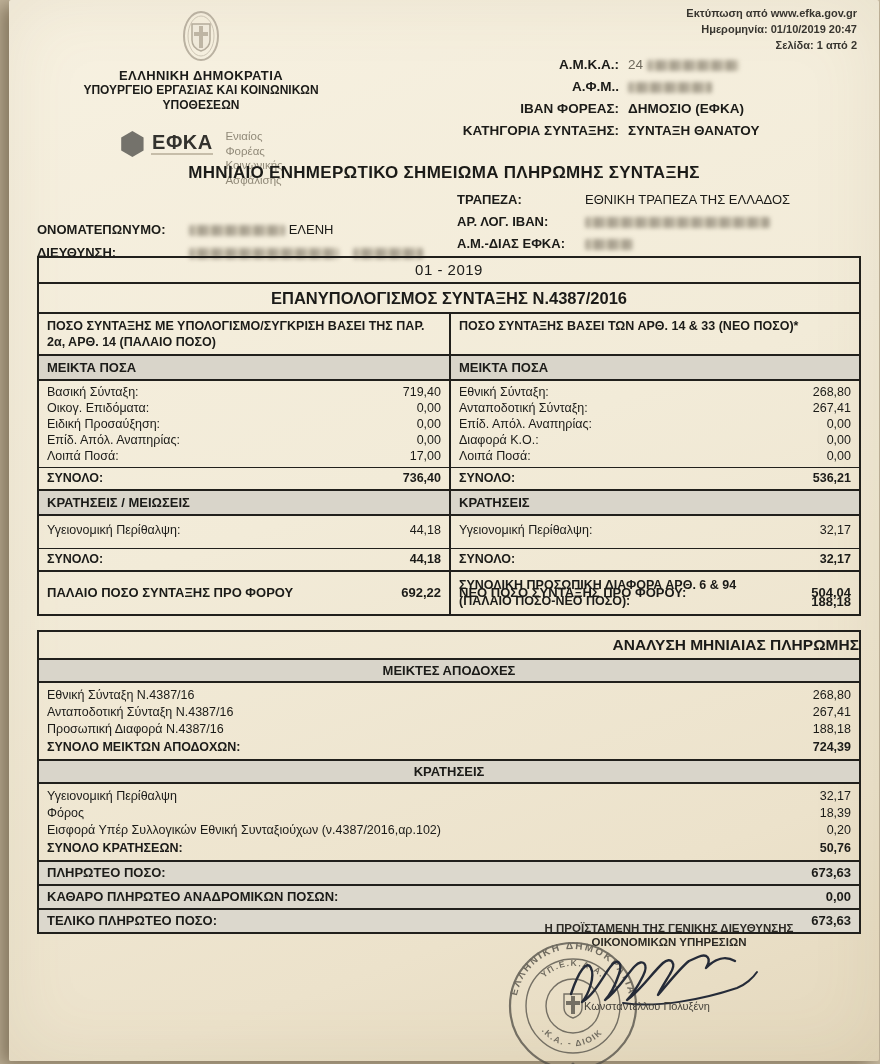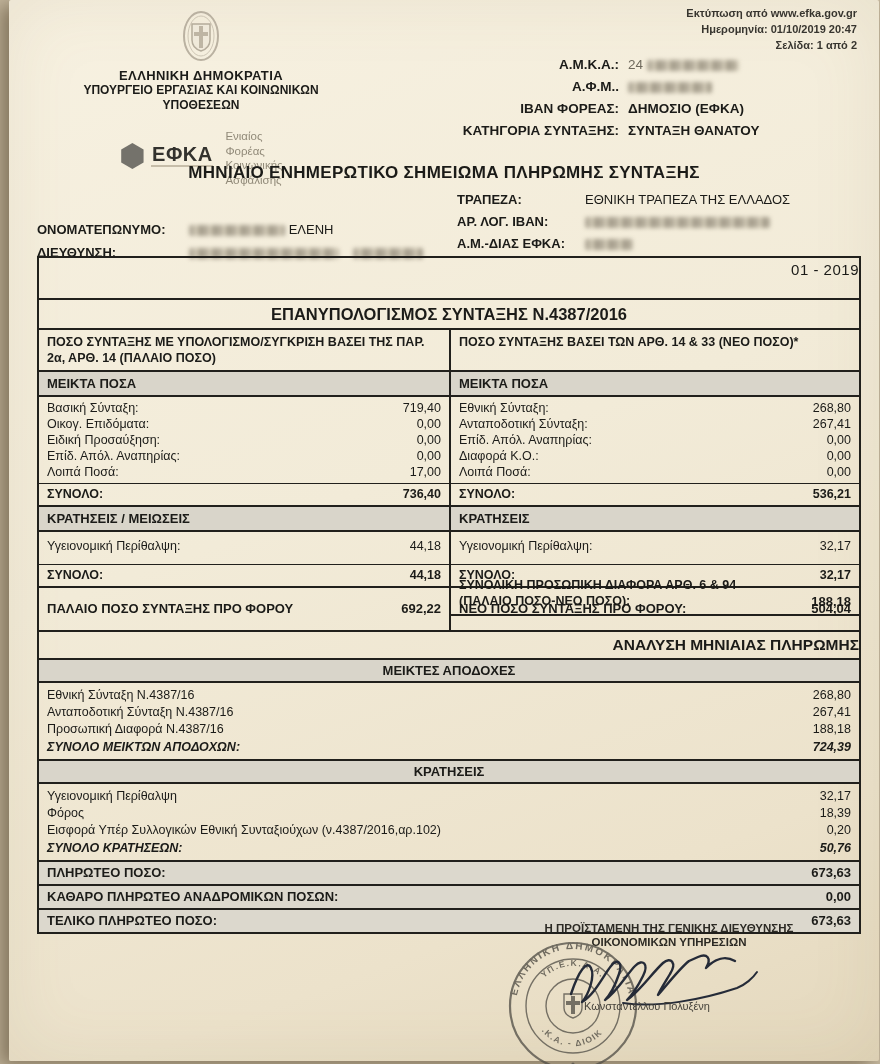--- a/index.html
+++ b/index.html
@@ -16,42 +16,42 @@
     border-radius:2px;
   }
   .abs{position:absolute;}
   
   .print-info{top:5px;right:22px;text-align:right;font-size:11px;line-height:16px;color:#37352f;font-weight:600;}
   .gov-block{top:8px;left:42px;width:300px;text-align:center;}
   .coat{display:block;margin:0 auto 4px auto;opacity:.8;}
   .gov-block .rep{font-size:13px;font-weight:700;letter-spacing:.4px;}
   .gov-block .min{font-size:12px;font-weight:700;line-height:15px;}
   .efka-row{display:flex;justify-content:center;align-items:flex-start;gap:12px;margin-top:14px;}
-  .efka-badge{display:flex;align-items:center;gap:6px;margin-top:16px;}
+  .efka-badge{display:flex;align-items:center;gap:6px;margin-top:4px;}
   .efka-hex{width:26px;height:26px;background:#5d5c57;clip-path:polygon(50% 0,93% 25%,93% 75%,50% 100%,7% 75%,7% 25%);opacity:.85;}
   .efka-word{font-size:20px;font-weight:700;color:#33322e;letter-spacing:.5px;line-height:18px;}
   .efka-word .micro{display:block;height:2px;width:62px;background:#c6bda9;margin-top:2px;}
   .efka-tagline{font-size:11.5px;line-height:14.5px;color:#918a79;text-align:left;padding-top:2px;}
   .id-block{top:56px;right:26px;display:grid;grid-template-columns:175px 225px;row-gap:5px;font-size:13.5px;line-height:17px;}
   .id-block .lab{font-weight:700;text-align:right;padding-right:9px;}
   .id-block .val{font-weight:700;}
   .id-block .val.soft{font-weight:400;color:#6f6a5d;}
   
   .redact{display:inline-block;height:11px;border-radius:2px;vertical-align:middle;
     background:repeating-linear-gradient(90deg,#9b9382 0 5px,#c7bfab 5px 9px,#8d8574 9px 14px);
     filter:blur(2.2px);opacity:.75;}
   
   .doc-title{top:163px;left:0;right:0;text-align:center;font-size:17px;font-weight:700;letter-spacing:.3px;}
   .recipient-left{top:193px;left:28px;display:grid;grid-template-columns:152px 260px;row-gap:6px;font-size:13px;line-height:17px;margin-top:28px;}
   .recipient-right{top:191px;left:448px;display:grid;grid-template-columns:128px 280px;row-gap:5px;font-size:13px;line-height:17px;}
   .recipient-left .lab,.recipient-right .lab{font-weight:700;}
   
   .tbl{left:28px;width:824px;border:2px solid #21201c;box-sizing:border-box;background:transparent;}
   .table1{top:256px;}
-  .t-period{height:40px;line-height:24px;text-align:right;font-size:15px;font-weight:500;letter-spacing:.5px;}
+  .t-period{height:24px;line-height:24px;text-align:center;font-size:15px;font-weight:500;letter-spacing:.5px;}
   .t-heading{height:28px;line-height:28px;text-align:center;font-size:16.5px;font-weight:700;border-top:2px solid #21201c;}
   .t-cols{display:flex;border-top:2px solid #21201c;}
   .t-col{width:50%;box-sizing:border-box;}
   .t-col.rightcol{border-left:2px solid #21201c;}
   .colhead{min-height:40px;padding:4px 8px 3px 8px;font-size:12.5px;font-weight:700;line-height:16px;box-sizing:border-box;}
   .band{background:#d9d5ca;border-top:2px solid #21201c;border-bottom:2px solid #21201c;
         padding:3px 8px;font-size:13px;font-weight:700;line-height:17px;}
   .rows{padding:3px 0;}
   .row{display:flex;justify-content:space-between;align-items:baseline;padding:0 8px;font-size:12.5px;line-height:16px;}
   .rows.ded{padding:6px 0 10px 0;}
@@ -61,21 +61,21 @@
              display:flex;justify-content:space-between;align-items:flex-end;padding:4px 8px 5px 8px;}
   .extra-box .xl{font-size:12.5px;font-weight:700;line-height:15.5px;}
   .extra-box .xv{font-size:13px;font-weight:700;}
   
   .table2{top:630px;}
   .t2-head{height:26px;line-height:26px;text-align:right;font-size:15.5px;font-weight:700;}
   .band2{background:#d9d5ca;border-top:2px solid #21201c;border-bottom:2px solid #21201c;
          text-align:center;padding:2px 8px;font-size:13px;font-weight:700;line-height:17px;}
   .sec{padding:4px 0 2px 0;}
   .sec .row{line-height:17px;}
-  .sec .row.t2total{font-weight:700;padding:1px 8px;font-style:italic;}
+  .sec .row.t2total{font-weight:700;padding:1px 8px;}
   .sumrow{display:flex;justify-content:space-between;align-items:baseline;border-top:2px solid #21201c;
           background:#dcd8cd;padding:2px 8px;font-size:13px;font-weight:700;line-height:18px;}
   
   .sig-caption{top:921px;left:455px;width:410px;text-align:center;font-size:11.5px;font-weight:700;line-height:14px;color:#2c2a24;}
   .stamp{top:936px;left:494px;opacity:.78;}
   .sig-scribble{top:948px;left:556px;}
   .sig-name{top:1000px;left:575px;font-size:11px;color:#45423a;}
 </style>
 </head>
 <body>

